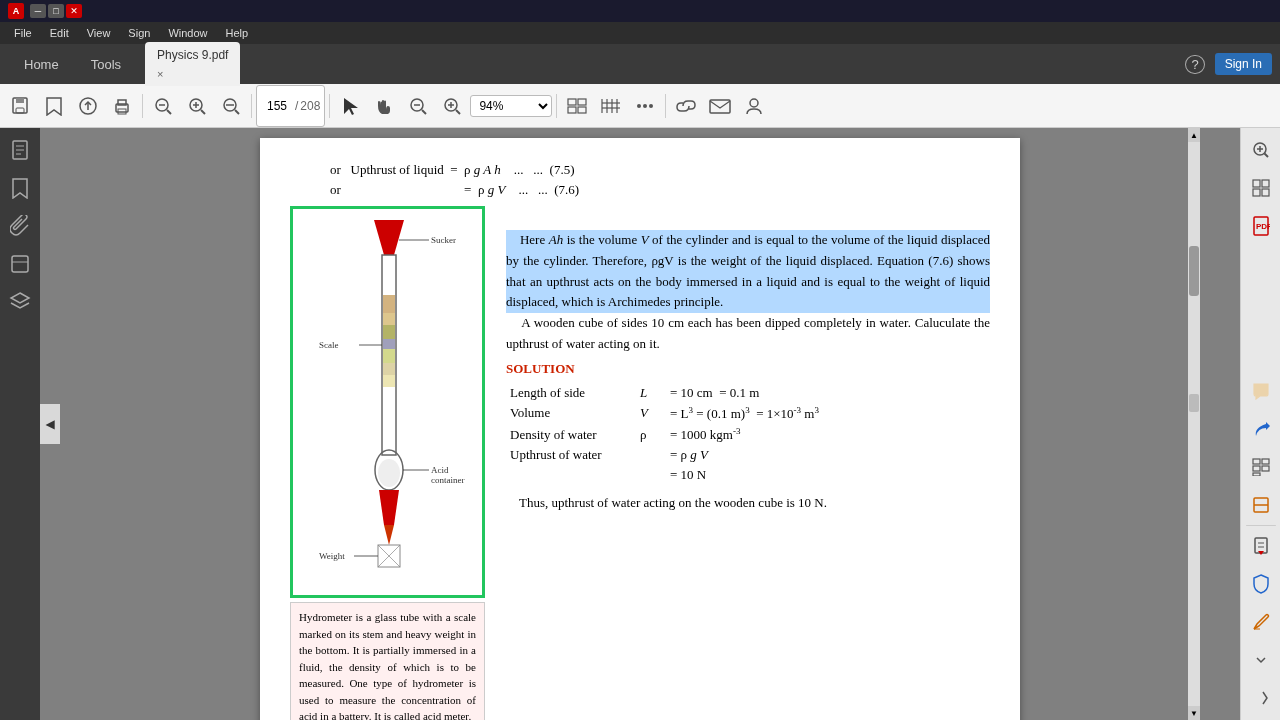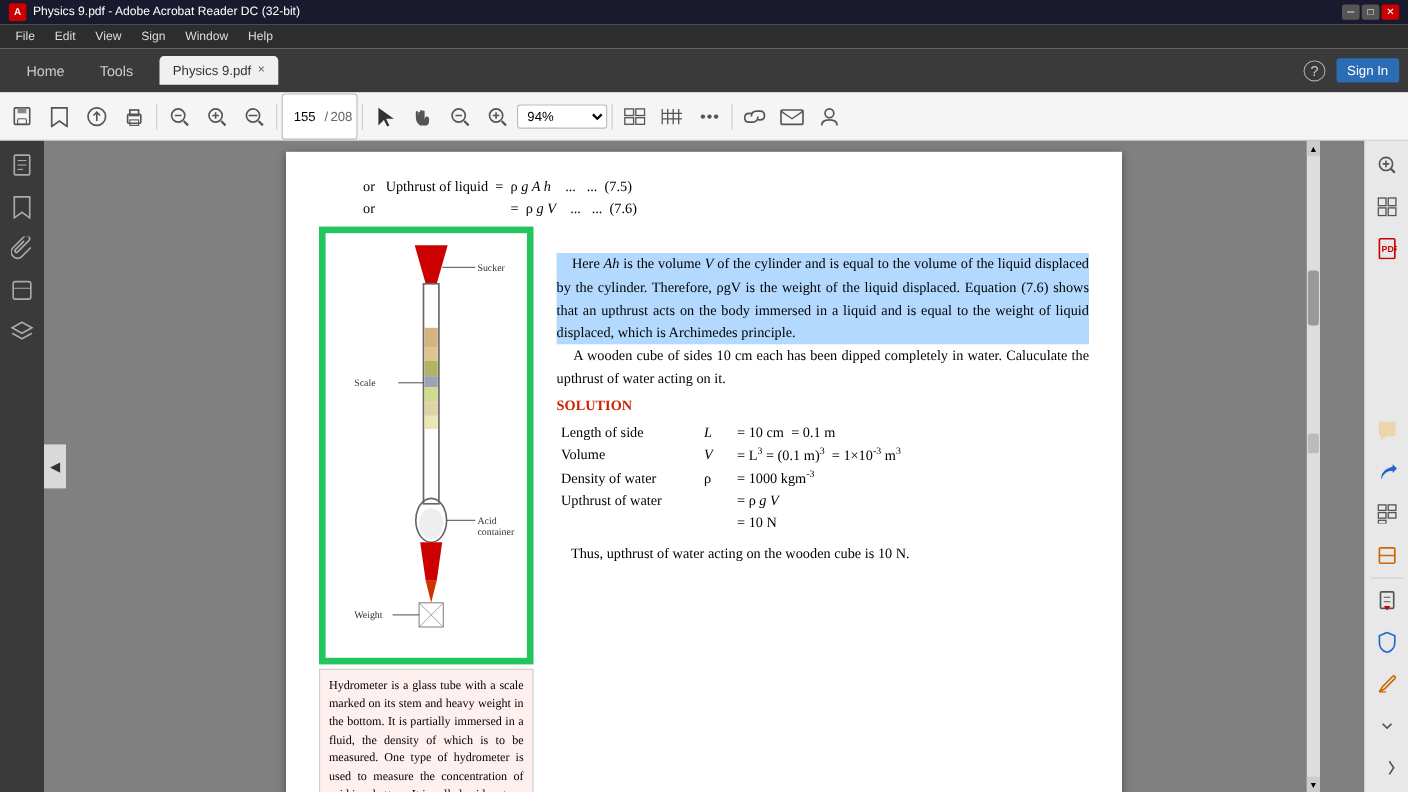--- a/index.html
+++ b/index.html
@@ -71,20 +71,21 @@
     #nav-bar .tab {
       background: #f0f0f0;
       color: #333;
       font-size: 12px;
       padding: 6px 12px;
       border-radius: 4px 4px 0 0;
       display: flex;
       align-items: flex-start;
       gap: 6px;
       margin-left: 8px;
+      flex-direction: column;
     }
     #nav-bar .tab .tab-close {
       cursor: pointer;
       color: #666;
       font-size: 11px;
     }
     #nav-bar .spacer { flex: 1; }
     #nav-bar .help-btn, #nav-bar .signin-btn {
       color: #ccc;
       font-size: 12px;
@@ -233,21 +234,21 @@
     .left-col {
       width: 200px;
       flex-shrink: 0;
     }
     .right-col {
       flex: 1;
     }
 
     
     .diagram-box {
-      border: 6px solid #22c55e;
+      border: 3px solid #22c55e;
       padding: 6px;
       width: 195px;
     }
 
     
     .desc-box {
       border: 1px solid #ccc;
       background: #fff0f0;
       padding: 6px 8px;
       font-size: 11px;
@@ -316,21 +317,20 @@
       height: 370px;
     }
   </style>
 </head>
 <body>
 
 <div id="title-bar">
   <div class="app-icon">
     <span style="color:white;font-size:9px;font-weight:bold;">A</span>
   </div>
-  <div class="title-text">Physics 9.pdf - Adobe Acrobat Reader DC (32-bit)</div>
   <div class="win-controls">
     <div class="win-btn minimize">─</div>
     <div class="win-btn maximize">□</div>
     <div class="win-btn close">✕</div>
   </div>
 </div>
 
 <div id="menu-bar">
   <div class="menu-item">File</div>
   <div class="menu-item">Edit</div>

